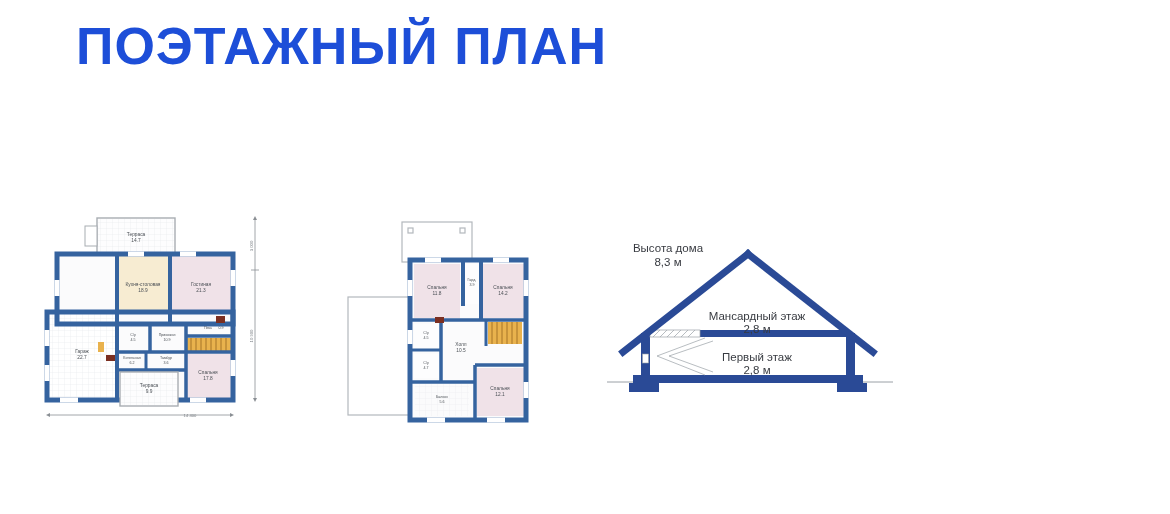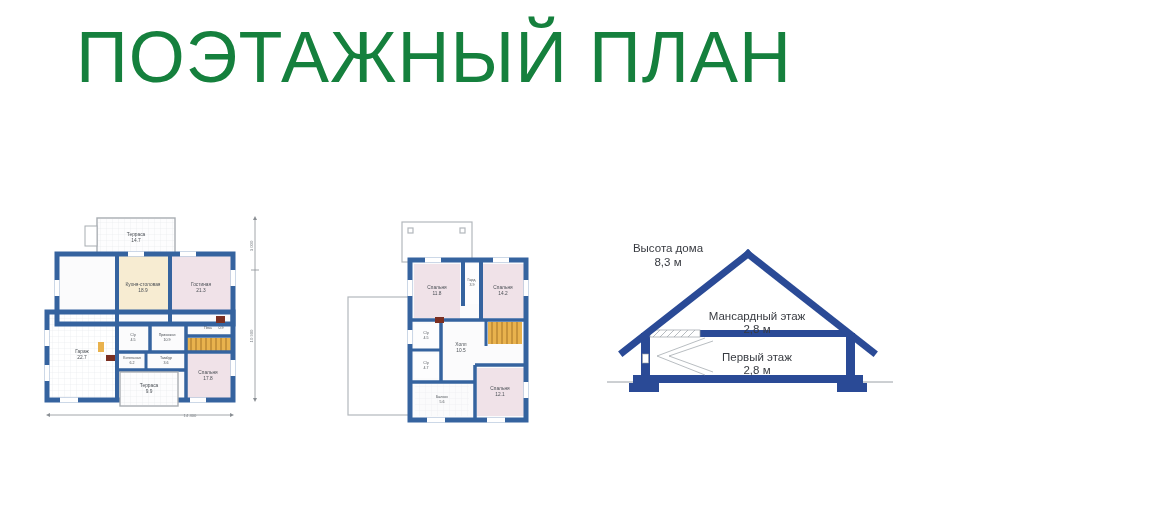--- a/index.html
+++ b/index.html
@@ -3,22 +3,22 @@
 <meta charset="utf-8">
 <style>
   html,body { margin:0; padding:0; }
   body {
     width:1170px; height:514px; background:#ffffff; overflow:hidden;
     position:relative; font-family:"Liberation Sans", sans-serif;
   }
   .stage { position:absolute; inset:0; }
   .title {
     position:absolute; left:76px; top:16px; margin:0;
-    font-size:72px; font-weight:normal; letter-spacing:1px;
-    color:#15803d; white-space:nowrap;
+    font-size:52px; font-weight:bold; letter-spacing:1px;
+    color:#1d4ed8; white-space:nowrap;
   }
   .figure { position:absolute;text-align:right; }
   svg text {
     font-family:"Liberation Sans", sans-serif;
     fill:#4a4f55;
   }
   .rl  { font-size:4.8px; text-anchor:middle; }
   .rls { font-size:3.6px; text-anchor:middle; }
   .dim { font-size:4.2px; text-anchor:middle; fill:#7d8287; }
   .sec { font-size:11.5px; text-anchor:middle; fill:#383b41; }

